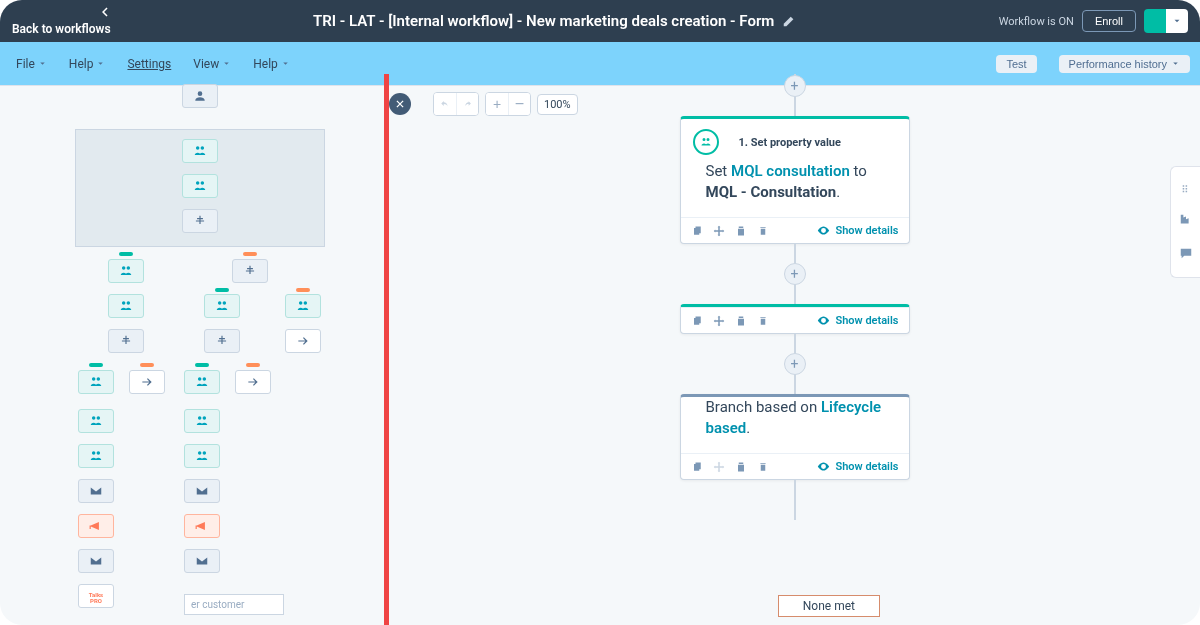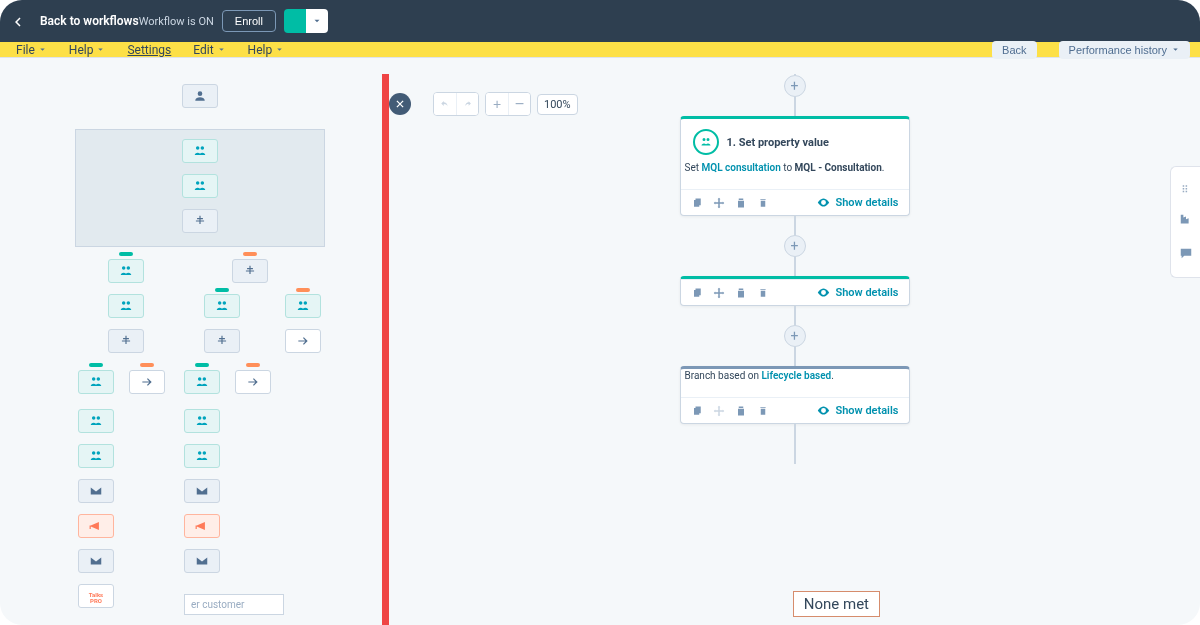--- a/index.html
+++ b/index.html
@@ -28,21 +28,22 @@
     align-items: center;
     padding: 0 12px;
     color: #fff;
   }
   .back {
     display: flex;
     align-items: flex-end;
     font-size: 12px;
     font-weight: 600;
     cursor: pointer;
-    gap: 16px;
+    gap: 4px;
+    flex-direction: column;
   }
   .back svg { width: 12px; height: 12px; }
   .title-wrap {
     flex: 1;
     display: flex;
     justify-content: center;
     align-items: center;
     gap: 8px;
   }
   .title { font-size: 15px; font-weight: 600; }
@@ -72,22 +73,22 @@
     width: 22px;
     height: 24px;
     display: flex;
     align-items: center;
     justify-content: center;
   }
   .btn-chev svg { width: 10px; height: 10px; fill: #516f90; }
 
   
   .menubar {
-    height: 16px;
-    background: #fde047;
+    height: 44px;
+    background: #7dd3fc;
     border-bottom: 1px solid #dfe3eb;
     display: flex;
     align-items: center;
     padding: 0 10px 0 16px;
     gap: 22px;
     justify-content: flex-end;
   }
   .menu-item {
     font-size: 12px;
     color: #33475b;
@@ -127,21 +128,21 @@
     top: 74px;
     bottom: 0;
     left: 0;
     right: 0;
     display: flex;
   }
   .minimap {
     width: 389px;
     height: 100%;
     position: relative;
-    border-right: 7px solid #ef4444;
+    border-right: 5px solid #ef4444;
     overflow: hidden;
   }
   .minimap .node {
     position: absolute;
     width: 36px;
     height: 24px;
     border: 1px solid;
     border-radius: 3px;
     display: flex;
     align-items: center;
@@ -161,22 +162,22 @@
   .tag.orange { background:#ff8f59; }
   .viewport-rect {
     position:absolute;
     border:1px solid #cbd6e2;
     background: rgba(124,152,182,0.15);
   }
   .none-met {
     position:absolute;
     border:1px solid #d68c6c;
     background:#fff;
-    font-size:15px;
-    padding:3px 10px;
+    font-size:12px;
+    padding:3px 24px;
     color:#33475b;
   }
 
   
   .sidetools {
     position:absolute;
     right:0;
     top:166px;
     width:30px;
     height:112px;
@@ -246,32 +247,32 @@
   .card{
     width:230px;
     background:#fff;
     border:1px solid #cbd6e2;
     border-radius:4px;
     border-top:3px solid #00bda5;
     margin:0 auto;
     box-shadow:0 1px 3px rgba(0,0,0,0.06);
   }
   .card-head{
-    display:flex;align-items:center;gap:8px;
+    display:flex;align-items:center;gap:20px;
     padding:10px 12px 6px;
   }
   .card-icon{
     width:26px;height:26px;border:2px solid #00bda5;border-radius:50%;
     display:flex;align-items:center;justify-content:center;
   }
   .card-icon svg{width:14px;height:12px;fill:#00bda5;}
   .card-icon.branch svg{fill:#516f90;}
   .card-icon.branch{border-color:#7c98b6;}
   .card-title{font-size:11px;font-weight:700;}
-  .card-body{font-size:10px;padding:0 4px 14px;color:#33475b;line-height:1.4;}
+  .card-body{font-size:15px;padding:0 25px 14px;color:#33475b;line-height:1.4;}
   .card-body b{font-weight:700;color:#33475b;}
   .link{color:#0091ae;font-weight:600;}
   .card-foot{
     border-top:1px solid #eaf0f6;
     padding:6px 10px;
     display:flex;align-items:center;justify-content:space-between;
   }
   .foot-icons{display:flex;gap:10px;}
   .foot-icons svg{width:12px;height:12px;fill:#7c98b6;cursor:pointer;}
   .show-details{display:flex;align-items:center;gap:5px;color:#0091ae;font-size:11px;font-weight:600;cursor:pointer;}
@@ -281,20 +282,26 @@
 <body>
 
 <div class="frame">
 
   <div class="topbar">
     <div class="back">
       <svg viewBox="0 0 16 16">
           <path d="M10 2l-6 6 6 6 1.4-1.4L6.8 8l4.6-4.6z" fill="#fff"></path>
         </svg>
       <span>Back to workflows</span>
+    </div>
+    <div class="title-wrap">
+      <span class="title">TRI - LAT - [Internal workflow] - New marketing deals creation - Form</span>
+      <svg class="pencil" viewBox="0 0 16 16">
+          <path d="M2 11l8-8 3 3-8 8H2v-3z"></path>
+        </svg>
     </div>
     <div class="top-right">
       <span class="wf-on">Workflow is ON</span>
       <button class="btn-enroll">Enroll</button>
       <div style="display:flex">
         <button class="btn-active"></button>
         <button class="btn-chev">
           <svg viewBox="0 0 16 16">
               <path d="M4 6l4 4 4-4z"></path>
             </svg>
@@ -313,33 +320,33 @@
     <div class="menu-item">
       <span>Help</span>
       <svg class="caret" viewBox="0 0 16 16">
           <path d="M4 6l4 4 4-4z"></path>
         </svg>
     </div>
     <div class="menu-item nocaret">
       <span>Settings</span>
     </div>
     <div class="menu-item">
-      <span>Edit</span>
+      <span>View</span>
       <svg class="caret" viewBox="0 0 16 16">
           <path d="M4 6l4 4 4-4z"></path>
         </svg>
     </div>
     <div class="menu-item">
       <span>Help</span>
       <svg class="caret" viewBox="0 0 16 16">
           <path d="M4 6l4 4 4-4z"></path>
         </svg>
     </div>
     <div class="spacer"></div>
-    <button class="btn-test">Back</button>
+    <button class="btn-test">Test</button>
     <button class="btn-perf">
       <span>Performance history</span>
       <svg class="caret" viewBox="0 0 16 16">
           <path d="M4 6l4 4 4-4z"></path>
         </svg>
     </button>
   </div>
 
   <div class="workspace">
 

